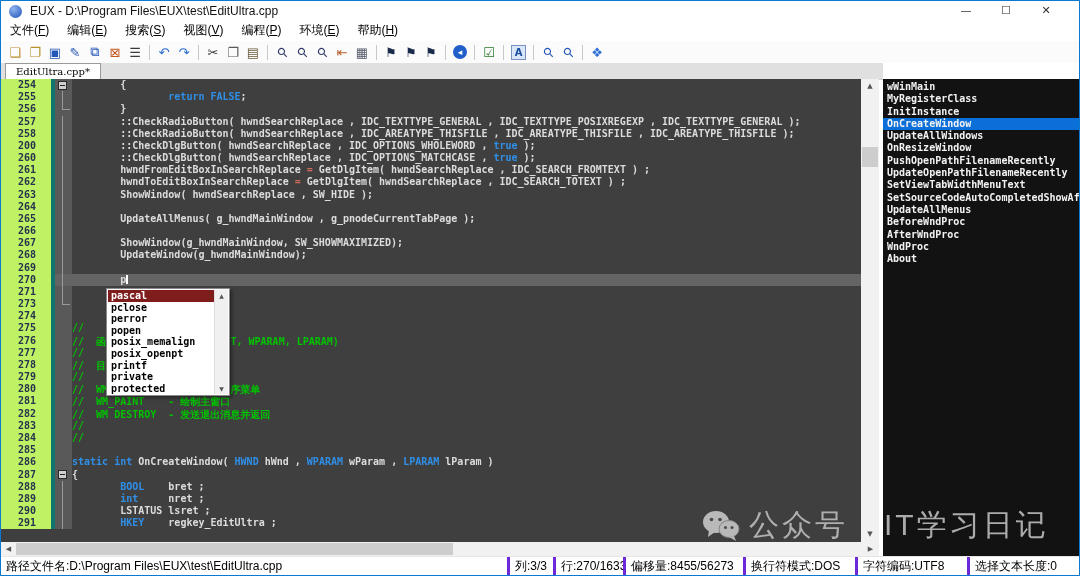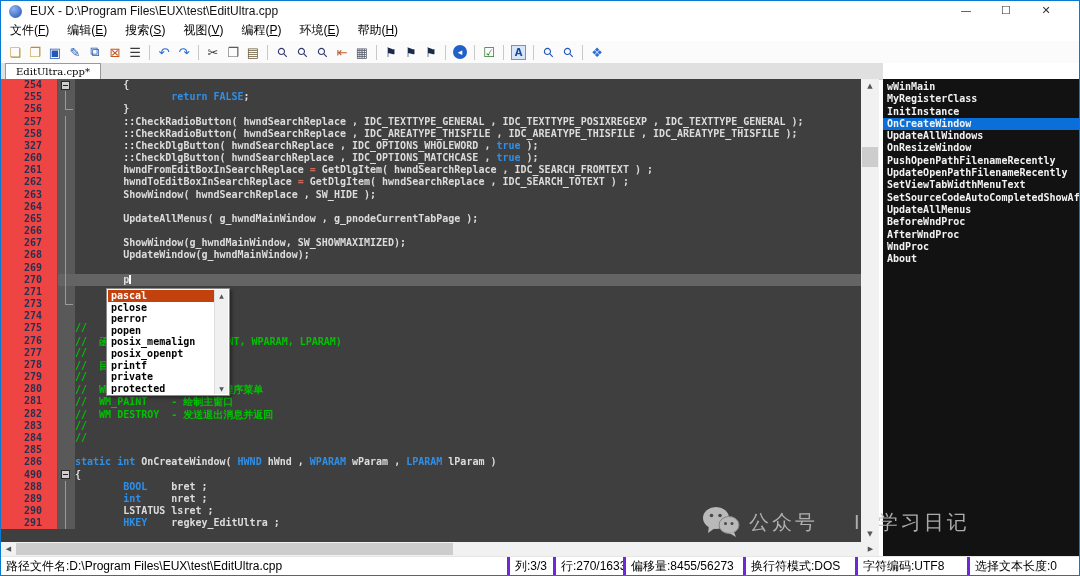--- a/index.html
+++ b/index.html
@@ -22,21 +22,21 @@
   .tbi-boxed{background:#d8e6f8;border:1px solid #7a90c0;width:13px;height:13px;font-weight:bold;font-size:10px;margin:0 3px;}
   .tbsep{width:1px;height:15px;background:#c8c8c8;margin:0 4px;flex:none;}
   
   .tabbar{position:absolute;top:62px;left:0;right:0;height:16px;background:#fff;}
   .tabbar-inner{width:882px;height:16px;background:#e0e0e0;display:flex;border-bottom:1px solid #cfcfcf;}
   .tab{background:#fff;border:1px solid #9a9a9a;border-bottom:none;margin-left:4px;padding:0 10px;
        font:10px "DejaVu Serif",serif;line-height:15px;white-space:nowrap;}
   
   .editor{position:absolute;top:78px;left:0;width:860px;height:463px;background:#3f3f3f;overflow:hidden;}
   .row{display:flex;height:12.18px;line-height:12.2px;font:bold 10px "DejaVu Sans Mono",monospace;}
-  .gut{width:33px;background:#ef4444;color:#26324e;padding-left:23px;flex:none;border-right:1px solid #0f766e;}
+  .gut{width:33px;background:#bef264;color:#26324e;padding-left:17px;flex:none;border-right:4px solid #0f766e;}
   .fold{width:17px;flex:none;background:#595959;position:relative;}
   .code{flex:1;white-space:pre;tab-size:8;color:#dcdcdc;overflow:hidden;}
   .cur .fold,.cur .code{background:#646464;}
   .kw{color:#2f8fe8;} .cm{color:#00c300;} .op{color:#cc6b5a;} .pl{color:#dcdcdc;}
   .fbox{position:absolute;left:3px;top:1.5px;width:9px;height:9px;background:#cfcfcf;border:1px solid #2a2a2a;box-sizing:border-box;}
   .fbox::after{content:"";position:absolute;left:1px;right:1px;top:3px;height:1px;background:#222;}
   .fline{position:absolute;left:7px;top:0;bottom:0;width:1px;background:#9a9a9a;}
   .fcorner{position:absolute;left:7px;top:0;height:6px;width:7px;border-left:1px solid #9a9a9a;border-bottom:1px solid #9a9a9a;}
   .caret{display:inline-block;width:2px;height:9px;background:#fff;vertical-align:-1px;}
   
@@ -49,38 +49,38 @@
   .hs-left{left:0;} .hs-right{right:1px;}
   .hs-thumb{position:absolute;left:15px;top:1px;height:12px;width:437px;background:#cdcdcd;}
   
   .panel{position:absolute;left:882px;top:78px;width:196px;height:475px;background:#121212;overflow:hidden;padding-top:2px;}
   .fl-item{height:12.3px;line-height:12.3px;font:bold 10px "DejaVu Sans Mono",monospace;color:#f2f2f2;padding-left:4px;white-space:nowrap;overflow:hidden;}
   .fl-item.sel{background:#0a6fd8;}
   
   .popup{position:absolute;left:105px;top:287px;width:120px;background:#fff;border:1px solid #8a8a8a;padding:1px;z-index:7;display:flex;box-shadow:2px 2px 3px rgba(0,0,0,.4);}
   .pu-list{flex:1;overflow:hidden;}
   .pu-item{height:11.6px;line-height:11.7px;font:bold 10px "DejaVu Sans Mono",monospace;color:#000;padding-left:3px;white-space:nowrap;}
-  .pu-item.sel{background:#c2410c;color:#fff;}
+  .pu-item.sel{background:#7f1d1d;color:#fff;}
   .pu-sb{width:13px;background:#f0f0f0;border-left:1px solid #ddd;position:relative;flex:none;}
   .pu-up,.pu-down{position:absolute;left:0;right:0;text-align:center;font-size:6px;color:#555;font-family:"DejaVu Sans",sans-serif;}
   .pu-up{top:2px;} .pu-down{bottom:2px;}
   
   .statusbar{position:absolute;top:555px;left:0;right:0;height:19px;background:#fff;display:flex;font-size:12px;border-top:1px solid #e6e6e6;}
   .sbf{padding-left:5px;white-space:nowrap;overflow:hidden;line-height:18px;color:#000;flex:none;}
   .sbf+.sbf{border-left:3px solid #6d28d9;}
   .sbf:nth-child(1){width:501px;}
   .sbf:nth-child(2){width:38px;}
   .sbf:nth-child(3){width:62px;}
   .sbf:nth-child(4){width:112px;}
   .sbf:nth-child(5){width:104px;}
   .sbf:nth-child(6){width:104px;}
   .sbf:nth-child(7){flex:1;}
   
   .watermark{position:absolute;left:700px;top:504px;z-index:4;display:flex;align-items:center;color:#b9b9b9;opacity:.92;
-             font-size:20px;letter-spacing:3px;white-space:nowrap;}
+             font-size:30px;letter-spacing:3px;white-space:nowrap;}
   .wm-icon{margin-right:8px;flex:none;}
   .wm-t2{margin-left:36px;}
 </style>
 </head>
 <body>
 
 <div class="win">
 
   <div class="titlebar">
     <span class="appicon"></span>
@@ -176,21 +176,21 @@
         <div class="code"><span class="pl">	::CheckRadioButton( hwndSearchReplace , IDC_TEXTTYPE_GENERAL , IDC_TEXTTYPE_POSIXREGEXP , IDC_TEXTTYPE_GENERAL );</span></div>
       </div>
       <div class="row">
         <div class="gut">258</div>
         <div class="fold">
           <div class="fline"></div>
         </div>
         <div class="code"><span class="pl">	::CheckRadioButton( hwndSearchReplace , IDC_AREATYPE_THISFILE , IDC_AREATYPE_THISFILE , IDC_AREATYPE_THISFILE );</span></div>
       </div>
       <div class="row">
-        <div class="gut">327</div>
+        <div class="gut">200</div>
         <div class="fold">
           <div class="fline"></div>
         </div>
         <div class="code"><span class="pl">	::CheckDlgButton( hwndSearchReplace , IDC_OPTIONS_WHOLEWORD , </span><span class="kw">true</span><span class="pl"> );</span></div>
       </div>
       <div class="row">
         <div class="gut">260</div>
         <div class="fold">
           <div class="fline"></div>
         </div>
@@ -339,21 +339,21 @@
         <div class="gut">285</div>
         <div class="fold"></div>
         <div class="code"></div>
       </div>
       <div class="row">
         <div class="gut">286</div>
         <div class="fold"></div>
         <div class="code"><span class="kw">static</span><span class="pl"> </span><span class="kw">int</span><span class="pl"> OnCreateWindow( </span><span class="kw">HWND</span><span class="pl"> hWnd , </span><span class="kw">WPARAM</span><span class="pl"> wParam , </span><span class="kw">LPARAM</span><span class="pl"> lParam )</span></div>
       </div>
       <div class="row">
-        <div class="gut">490</div>
+        <div class="gut">287</div>
         <div class="fold">
           <div class="fbox"></div>
         </div>
         <div class="code"><span class="pl">{</span></div>
       </div>
       <div class="row">
         <div class="gut">288</div>
         <div class="fold">
           <div class="fline"></div>
         </div>

